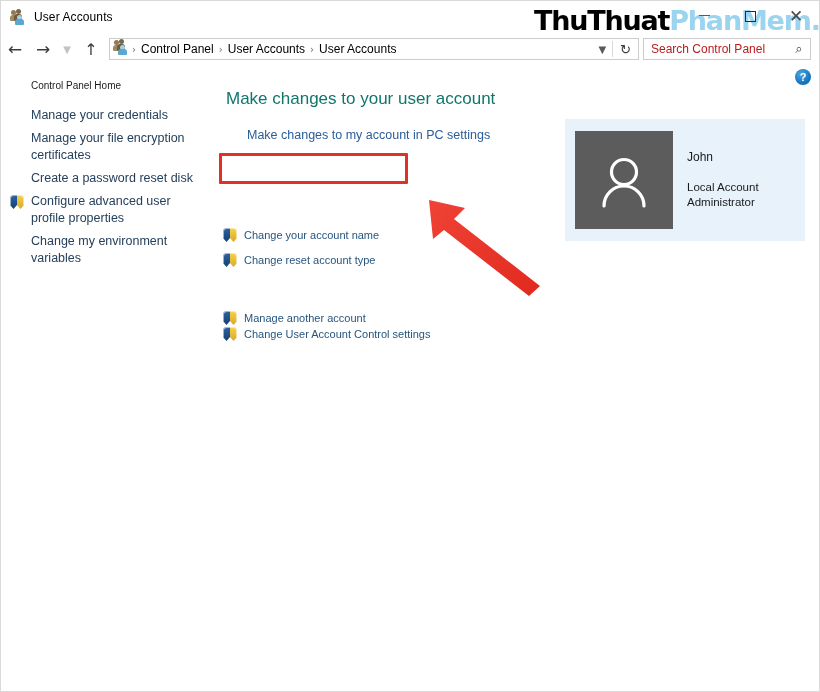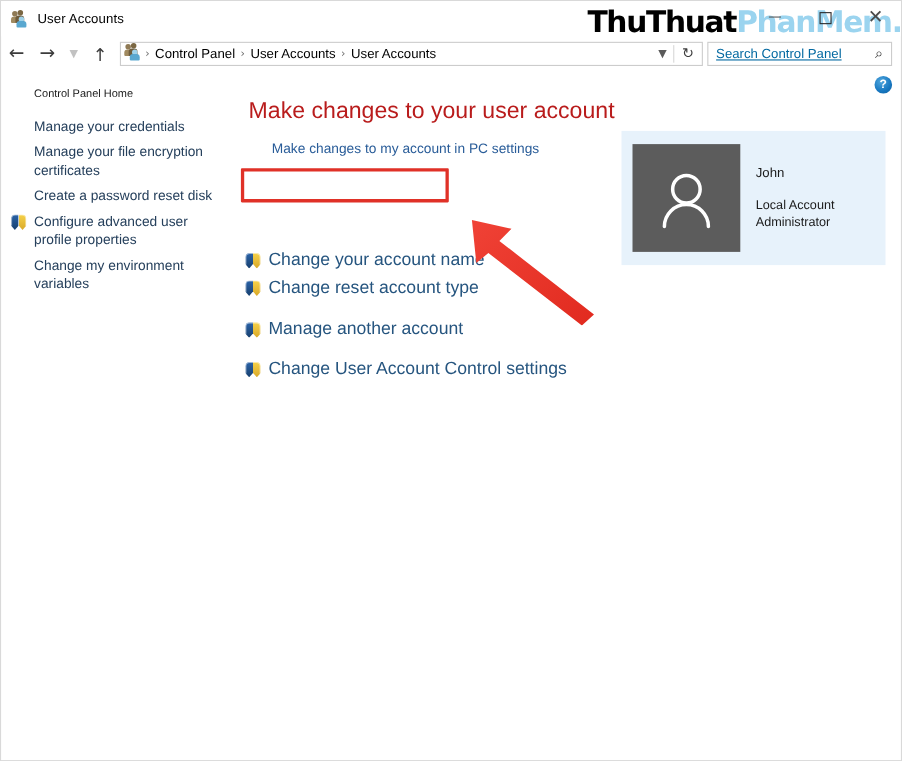--- a/index.html
+++ b/index.html
@@ -201,24 +201,23 @@
     border: 1px solid #cccccc;
     box-sizing: border-box;
     display: flex;
     align-items: center;
     margin-right: 8px;
     background: #ffffff;
   }
   .search-ph {
     flex: 1;
     font-size: 12px;
-    color: #0369a1;
+    color: #b91c1c;
     padding-left: 7px;
     white-space: nowrap;
-    text-decoration: underline;
   }
   .search-mag {
     width: 22px;
     text-align: center;
     color: #3c3c3c;
     font-size: 13px;
     font-family: "DejaVu Sans", sans-serif;
   }
 
   
@@ -303,48 +302,48 @@
     position: absolute;
     left: 212px;
     top: 66px;
     right: 0;
     bottom: 0;
   }
   .page-heading {
     position: absolute;
     left: 13px;
     top: 22px;
-    font-size: 21px;
-    color: #b91c1c;
+    font-size: 17px;
+    color: #0f766e;
     white-space: nowrap;
   }
   .pc-settings-link {
     position: absolute;
     left: 34px;
     top: 61px;
     font-size: 12.5px;
     color: #2a5d99;
     white-space: nowrap;
   }
 
   .link-row {
     position: absolute;
     left: 10px;
-    font-size: 16px;
+    font-size: 11px;
     color: #26557f;
     white-space: nowrap;
     display: flex;
     align-items: center;
   }
   .link-row .shield { margin-right: 7px; flex: none; }
   .link-row .lbl { color: #26557f; }
 
   .r1 { top: 161px; }
   .r2 { top: 186px; }
-  .r3 { top: 224px; justify-content: center; }
+  .r3 { top: 244px; justify-content: center; }
   .r4 { top: 260px; }
 
   
   .highlight-box {
     position: absolute;
     left: 218px;
     top: 152px;
     width: 189px;
     height: 31px;
     border: 3px solid #e03127;

